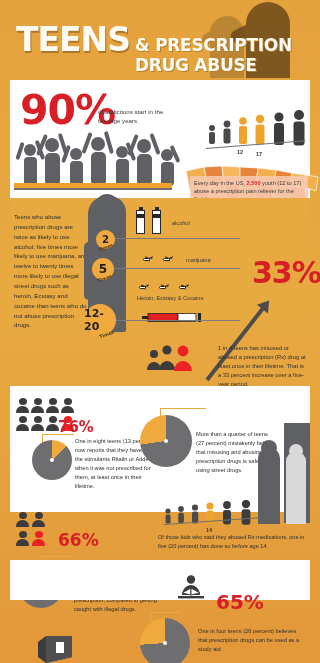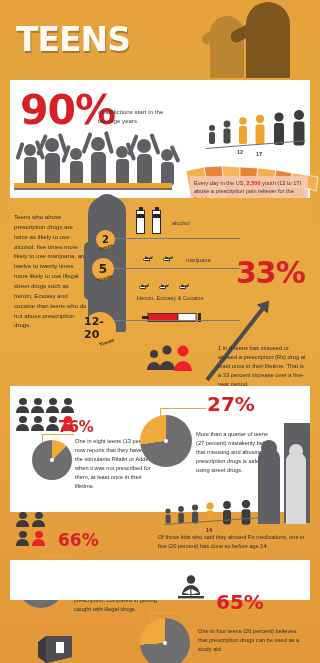--- a/index.html
+++ b/index.html
@@ -112,21 +112,21 @@
   .bottle:before { content:""; position:absolute; left:2px; top:-4px;
      width:4px; height:4px; background:#262626; }
   .bottle .cap2 { position:absolute; left:-1.1px; top:3px; right:-1.1px;
      height: 4px; background:#262626; }
   .leaf { position: absolute; width: 8px; height: 6px; }
   .pill { position: absolute; width: 7px; height: 3.4px; border-radius: 2px;
      border: 1px solid #262626; background:#fff; }
   .syringe { position: absolute; left: 142px; top: 308px; width: 62px; height: 8px; }
 
   
-  .p33 { position: absolute; left: 236px; top: 255px;
+  .p33 { position: absolute; left: 252px; top: 255px;
      font-family: "DejaVu Sans", sans-serif; font-weight: bold;
      font-size: 30px; color: #d81f26; letter-spacing: -1px; }
   .arrow33 { position: absolute; left: 205px; top: 288px; width: 4px; height: 92px;
      background: #4d4d4d; transform: rotate(38deg); transform-origin: bottom center; }
   .arrow33:after { content:""; position: absolute; top: -9px; left: -5px;
      border-left: 7px solid transparent; border-right: 7px solid transparent;
      border-bottom: 11px solid #4d4d4d; }
   .cap33 { position: absolute; left: 218px; top: 344px; width: 88px;
      font-size: 5.8px; line-height: 1.55; color: #2f2f2f; }
   .grp4 { position: absolute; left: 146px; top: 344px; width: 58px; height: 28px; }
@@ -186,20 +186,21 @@
 </head>
 <body>
 
 <div class="page">
 
   <div class="header">
     <div class="head-sil-b"></div>
     <div class="head-sil-a"></div>
     <div class="title-row">
       <span class="t-teens">TEENS</span>
+      <span class="t-rest">&amp; PRESCRIPTION DRUG ABUSE</span>
     </div>
   </div>
 
   <div class="panel panel-1"></div>
 
   <div class="p90">90%</div>
   <div class="p90-cap">of addictions start in the teenage years.</div>
 
   <div class="crowd">
     <svg width="170" height="62" viewBox="0 0 170 62">
@@ -375,21 +376,21 @@
   <div class="dlabel" style="left:137px; top:295px;">Heroin, Ecstasy &amp; Cocaine</div>
   <div class="syringe">
     <svg width="62" height="9" viewBox="0 0 62 9">
       <rect x="0" y="3" width="6" height="3" fill="#262626"></rect>
       <rect x="6" y="0.5" width="30" height="8" fill="#e02020" stroke="#262626" stroke-width="0.8"></rect>
       <rect x="36" y="0.5" width="18" height="8" fill="#ffffff" stroke="#262626" stroke-width="0.8"></rect>
       <rect x="56" y="0" width="3" height="9" fill="#262626"></rect>
     </svg>
   </div>
   <div class="drow" style="left:110px; top:320px; width:130px;"></div>
-  <div class="mcirc" style="left:84px; top:312px; width:32px; height:32px; font-size:11px;">
+  <div class="mcirc" style="left:84px; top:304px; width:32px; height:32px; font-size:11px;">
     <span>12-20</span>
     <span class="tm">Times</span>
   </div>
 
   <div class="p33">33%</div>
   <div class="arrow33"></div>
   <div class="cap33">1 in 4 teens has misused or abused a prescription (Rx) drug at least once in their lifetime. That is a 33 percent increase over a five-year period.</div>
   <div class="grp4">
     <svg width="58" height="28" viewBox="0 0 58 28">
       <g fill="#3c3c3f">
@@ -440,21 +441,20 @@
         <div class="ph" style="background:#ed2024"></div>
         <div class="pb" style="background:#ed2024"></div>
       </div>
   </div>
   <div class="p13">76%</div>
   <div class="leader" style="left:42px; top:434px; width:32px; height:10px;"></div>
   <div class="cap13">One in eight teens (13 percent) now reports that they have taken the stimulants Ritalin or Adderall when it was not prescribed for them, at least once in their lifetime.</div>
   <div class="pie" style="left:32px; top:440px; width:40px; height:40px;
        background: conic-gradient(#f0a93c 0deg 47deg, #6e6e70 47deg 360deg);"></div>
 
-  <div class="p27">27%</div>
   <div class="leader" style="left:160px; top:408px; width:46px; height:10px;"></div>
   <div class="pie" style="left:140px; top:415px; width:52px; height:52px;
        background: conic-gradient(#6e6e70 0deg 262deg, #f0a93c 262deg 360deg);"></div>
   <div class="cap27">More than a quarter of teens (27 percent) mistakenly believe that misusing and abusing prescription drugs is safer than using street drugs.</div>
 
   <div class="adult-sil" style="left:258px; top:448px; width:22px; height:76px; border-radius:10px 10px 0 0;"></div>
   <div class="adult-sil" style="left:261px; top:440px; width:16px; height:16px; border-radius:50%;"></div>
   <div class="doorsil"></div>
   <div class="adult-sil" style="left:286px; top:452px; width:20px; height:72px; border-radius:9px 9px 0 0; background:#d9d9d9;"></div>
   <div class="adult-sil" style="left:289px; top:444px; width:14px; height:14px; border-radius:50%; background:#d9d9d9;"></div>

